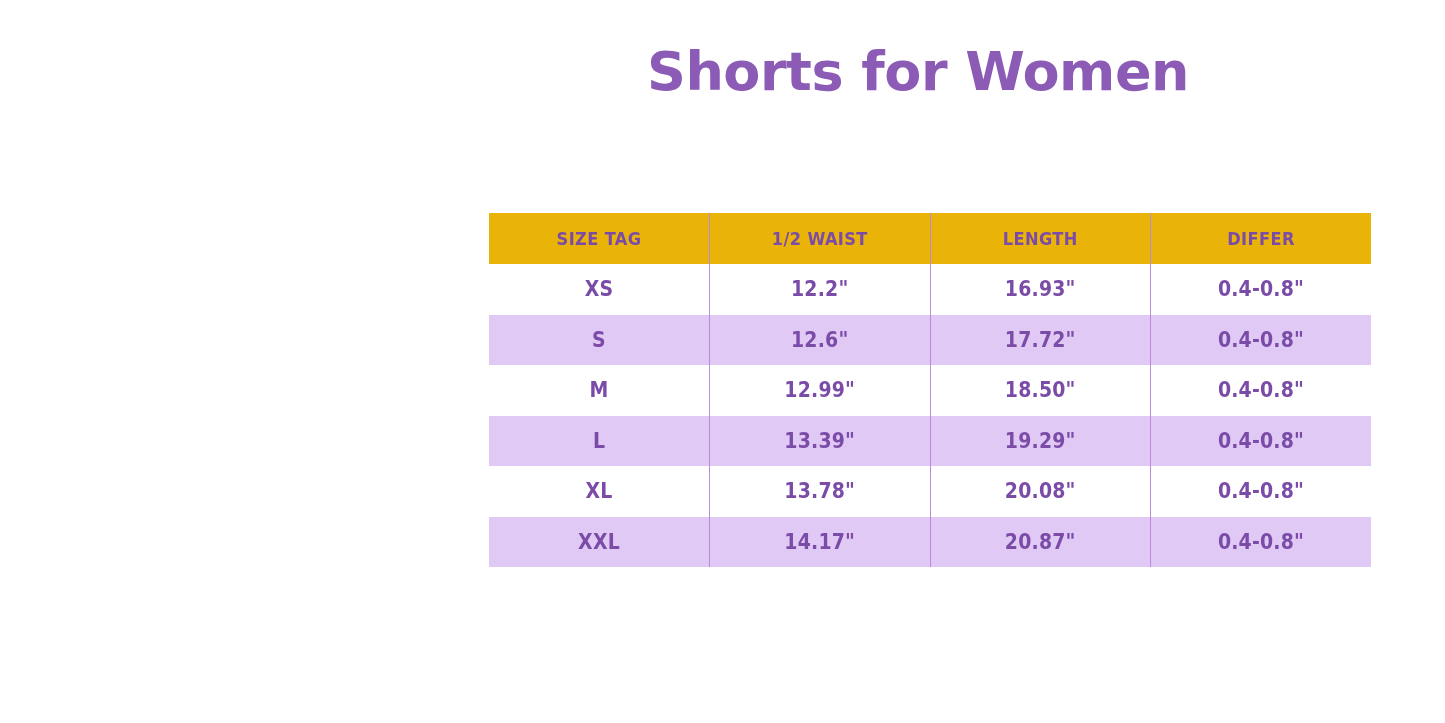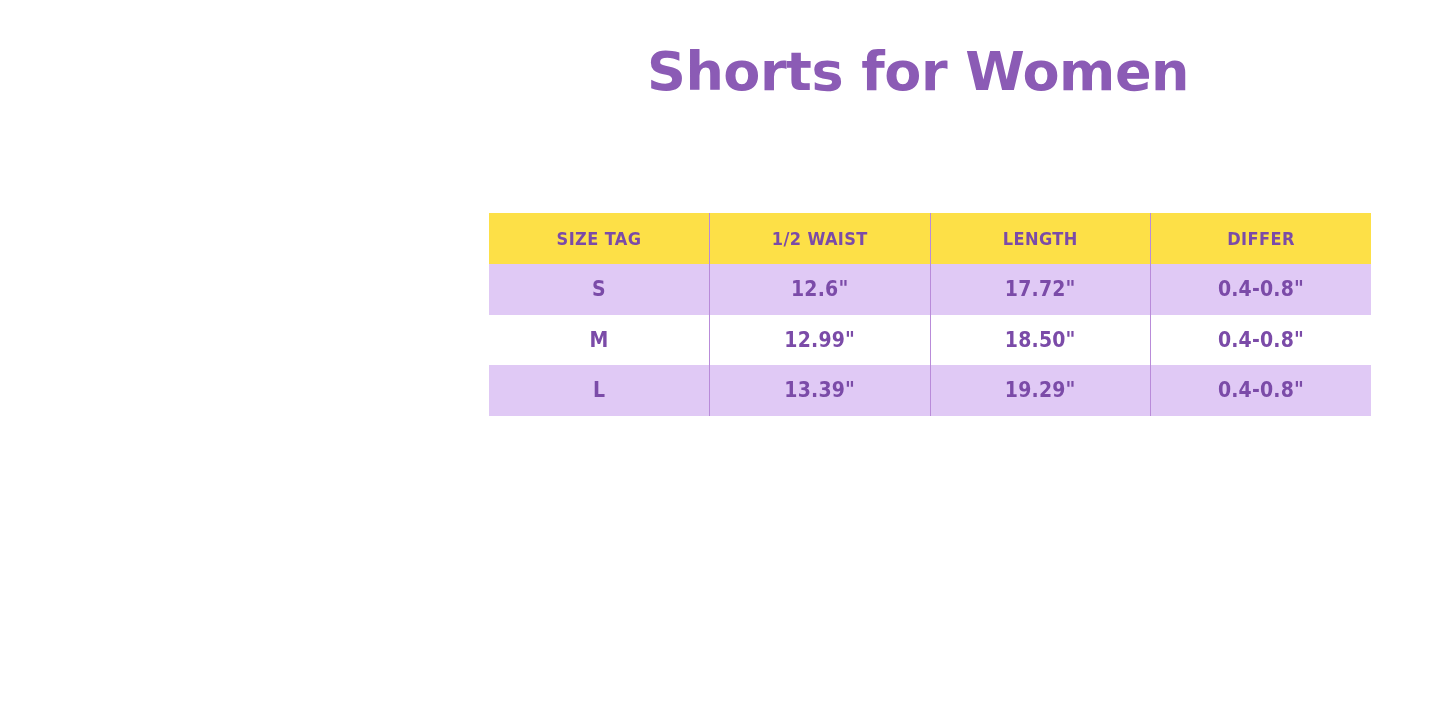--- a/index.html
+++ b/index.html
@@ -68,21 +68,21 @@
     font-stretch: condensed;
   }
 
   table.size-table th:first-child,
   table.size-table td:first-child {
     border-left: 0;
   }
 
   
   table.size-table thead tr {
-    background: #fde047;
+    background: #eab308;
     margin-top: 45px;
   }
   table.size-table thead th {
     height: 51px;
     font-size: 18px;
     font-weight: bold;
     letter-spacing: 0.4px;
     color: #7B4BA8;
     text-transform: uppercase;
   }
@@ -121,20 +121,26 @@
       <thead>
         <tr>
           <th>SIZE TAG</th>
           <th>1/2 WAIST</th>
           <th>LENGTH</th>
           <th>DIFFER</th>
         </tr>
       </thead>
       <tbody>
 
+        <tr class="row-plain">
+          <td>XS</td>
+          <td>12.2"</td>
+          <td>16.93"</td>
+          <td>0.4-0.8"</td>
+        </tr>
 
         <tr class="row-alt">
           <td>S</td>
           <td>12.6"</td>
           <td>17.72"</td>
           <td>0.4-0.8"</td>
         </tr>
 
         <tr class="row-plain">
           <td>M</td>
@@ -143,19 +149,31 @@
           <td>0.4-0.8"</td>
         </tr>
 
         <tr class="row-alt">
           <td>L</td>
           <td>13.39"</td>
           <td>19.29"</td>
           <td>0.4-0.8"</td>
         </tr>
 
+        <tr class="row-plain">
+          <td>XL</td>
+          <td>13.78"</td>
+          <td>20.08"</td>
+          <td>0.4-0.8"</td>
+        </tr>
 
+        <tr class="row-alt">
+          <td>XXL</td>
+          <td>14.17"</td>
+          <td>20.87"</td>
+          <td>0.4-0.8"</td>
+        </tr>
 
       </tbody>
     </table>
   </div>
 
 </div>
 
 </body></html>

